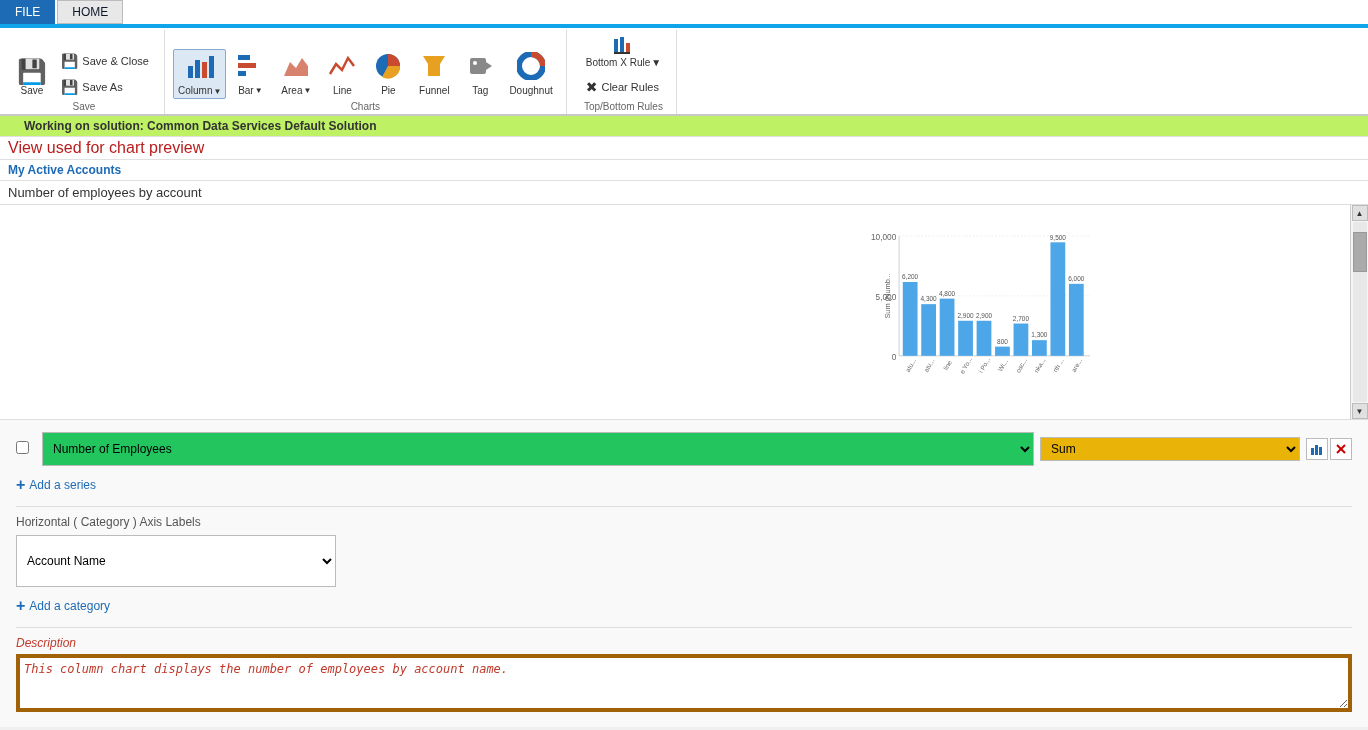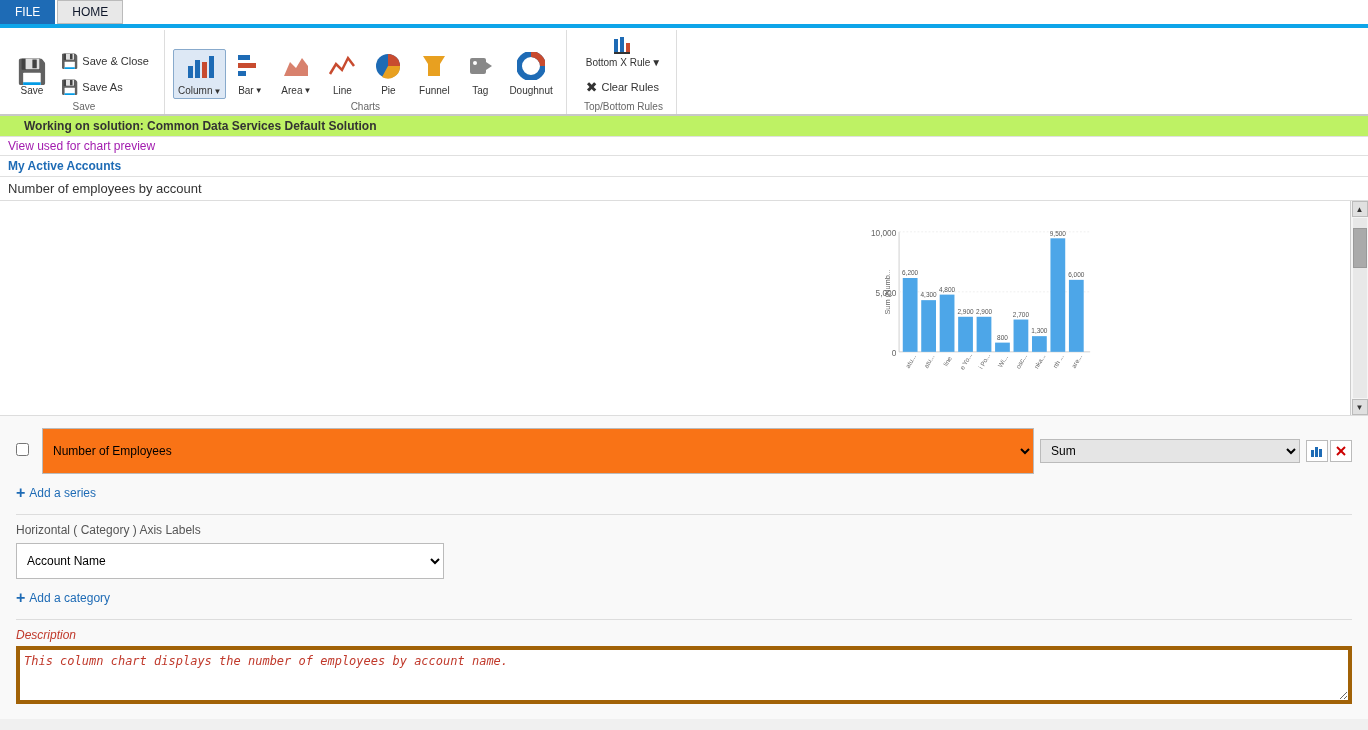--- a/index.html
+++ b/index.html
@@ -23,21 +23,21 @@
     .ribbon-btn-small { display: flex; flex-direction: row; align-items: center; gap: 4px; padding: 3px 6px; cursor: pointer; border: 1px solid transparent; border-radius: 2px; font-size: 11px; }
     .ribbon-btn-small .icon-sm { font-size: 14px; }
     .ribbon-rules { display: flex; flex-direction: column; gap: 2px; justify-content: center; }
     .top-x-group { display: flex; align-items: stretch; gap: 4px; }
     .top-x-btn { display: flex; flex-direction: column; align-items: center; padding: 2px 6px; cursor: pointer; border: 1px solid transparent; border-radius: 2px; }
     .top-x-btn .label { font-size: 10px; }
 
     
     .working-bar { background: #bef264; padding: 3px 24px; border-bottom: 1px solid #e0e0e0; font-size: 12px; font-weight: bold; }
     .view-bar { background: #fff; padding: 2px 8px; border-bottom: 1px solid #e0e0e0; }
-    .view-bar a { color: #a21caf; text-decoration: none; font-size: 12px; }
+    .view-bar a { color: #b91c1c; text-decoration: none; font-size: 16px; }
     .account-bar { background: #fff; padding: 3px 8px; border-bottom: 1px solid #e0e0e0; font-size: 12px; color: #1e6bb5; cursor: pointer; font-weight: bold; }
 
     
     .chart-title-bar { background: #fff; padding: 4px 8px; border-bottom: 1px solid #ddd; font-size: 13px; color: #333; }
 
     
     .chart-area { background: #fff; position: relative; height: 215px; overflow: hidden; display: flex; align-items: center; justify-content: center; border-bottom: 1px solid #ddd; }
     .chart-container { position: relative; width: 240px; height: 170px; margin-left: 600px; }
     .chart-svg { width: 100%; height: 100%; }
 
@@ -45,27 +45,27 @@
     .chart-scroll { position: absolute; right: 0; top: 0; bottom: 0; width: 18px; display: flex; flex-direction: column; align-items: center; background: #f5f5f5; border-left: 1px solid #ccc; }
     .scroll-btn { width: 16px; height: 16px; background: #e0e0e0; border: 1px solid #bbb; display: flex; align-items: center; justify-content: center; cursor: pointer; font-size: 8px; }
     .scroll-track { flex: 1; width: 14px; background: #e8e8e8; margin: 1px; }
     .scroll-thumb { width: 14px; height: 40px; background: #aaa; border: 1px solid #999; margin-top: 10px; }
 
     
     .editor-area { background: #f9f9f9; padding: 12px 16px; }
     .section-label { font-size: 12px; color: #555; margin-bottom: 6px; }
     .series-row { display: flex; align-items: center; gap: 6px; margin-bottom: 6px; }
     .checkbox-col { width: 20px; }
-    .series-select { flex: 1; padding: 14px 6px; border: 1px solid #bbb; background: #f97316; font-size: 12px; appearance: auto; }
-    .aggr-select { width: 260px; padding: 3px 6px; border: 1px solid #bbb; background: #e5e5e5; font-size: 12px; }
+    .series-select { flex: 1; padding: 8px 6px; border: 1px solid #bbb; background: #22c55e; font-size: 12px; appearance: auto; }
+    .aggr-select { width: 260px; padding: 3px 6px; border: 1px solid #bbb; background: #eab308; font-size: 12px; }
     .icon-bar { display: flex; gap: 2px; }
     .icon-bar-btn { width: 22px; height: 22px; border: 1px solid #bbb; background: #fff; cursor: pointer; display: flex; align-items: center; justify-content: center; font-size: 13px; }
     .add-btn { display: flex; align-items: center; gap: 4px; color: #1e6bb5; cursor: pointer; font-size: 12px; padding: 4px 0; }
     .category-row { display: flex; align-items: center; gap: 6px; margin-bottom: 6px; }
-    .category-select { width: 428px; padding: 9px 6px; border: 1px solid #bbb; background: #fff; font-size: 12px; }
+    .category-select { width: 320px; padding: 17px 6px; border: 1px solid #bbb; background: #fff; font-size: 12px; }
     .desc-label { font-size: 12px; color: #c0392b; margin-bottom: 4px; font-style: italic; }
     .desc-textarea { width: 100%; border: 4px solid #a16207; background: #fff; font-size: 12px; padding: 4px; resize: vertical; color: #c0392b; font-style: italic; }
     .divider { border: none; border-top: 1px solid #ddd; margin: 8px 0; }
   </style>
 </head>
 <body>
 
 <div class="tab-bar">
   <div class="tab active">FILE</div>
   <div class="tab inactive">HOME</div>

